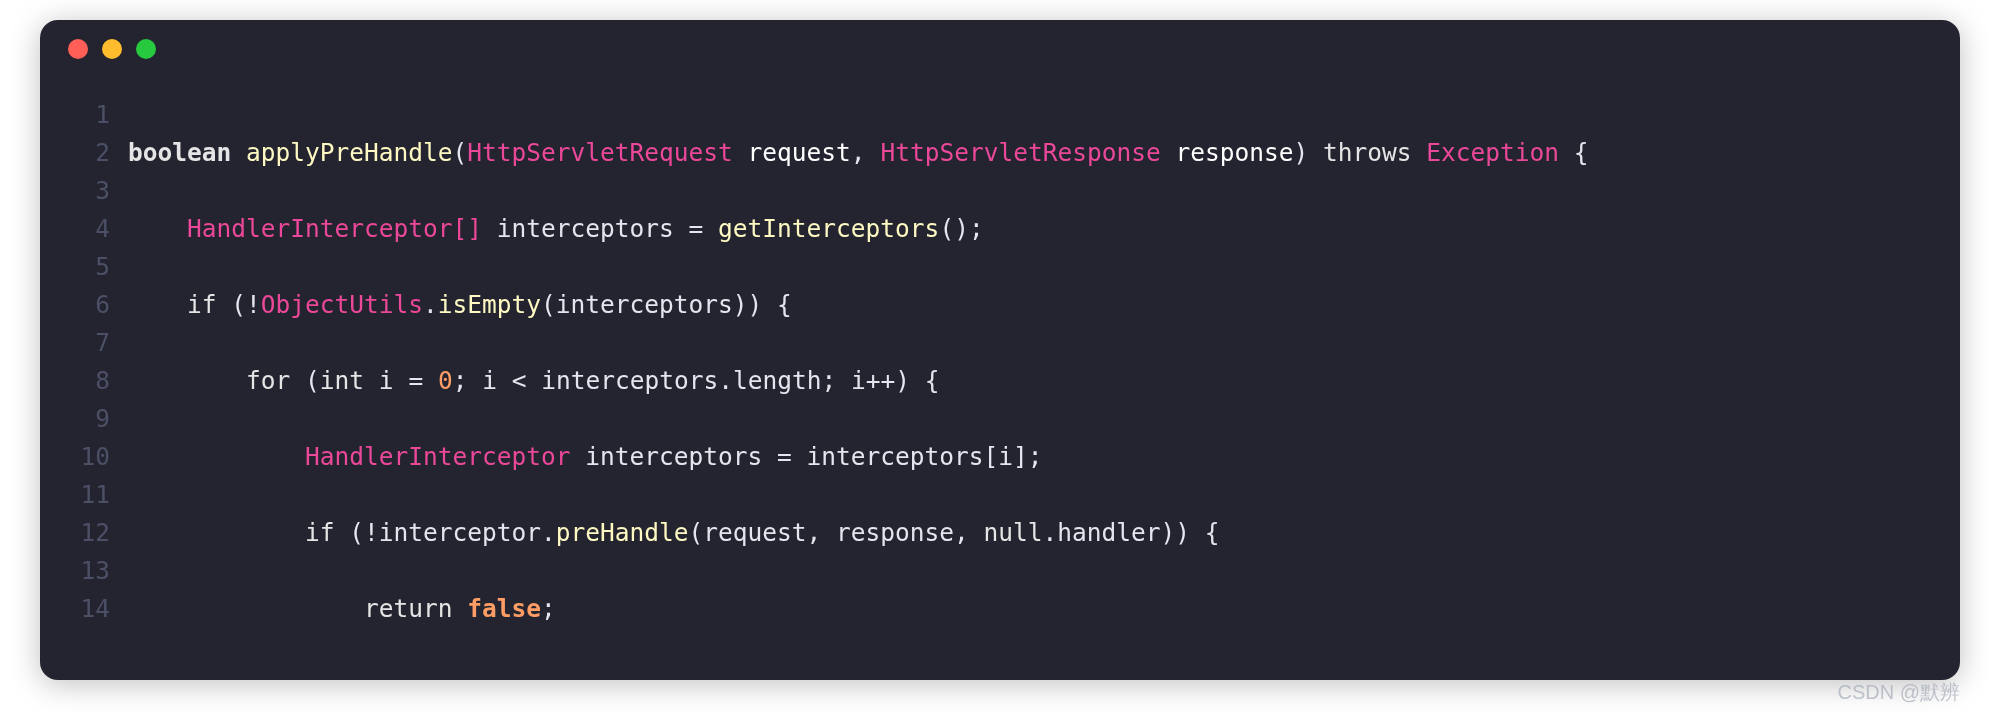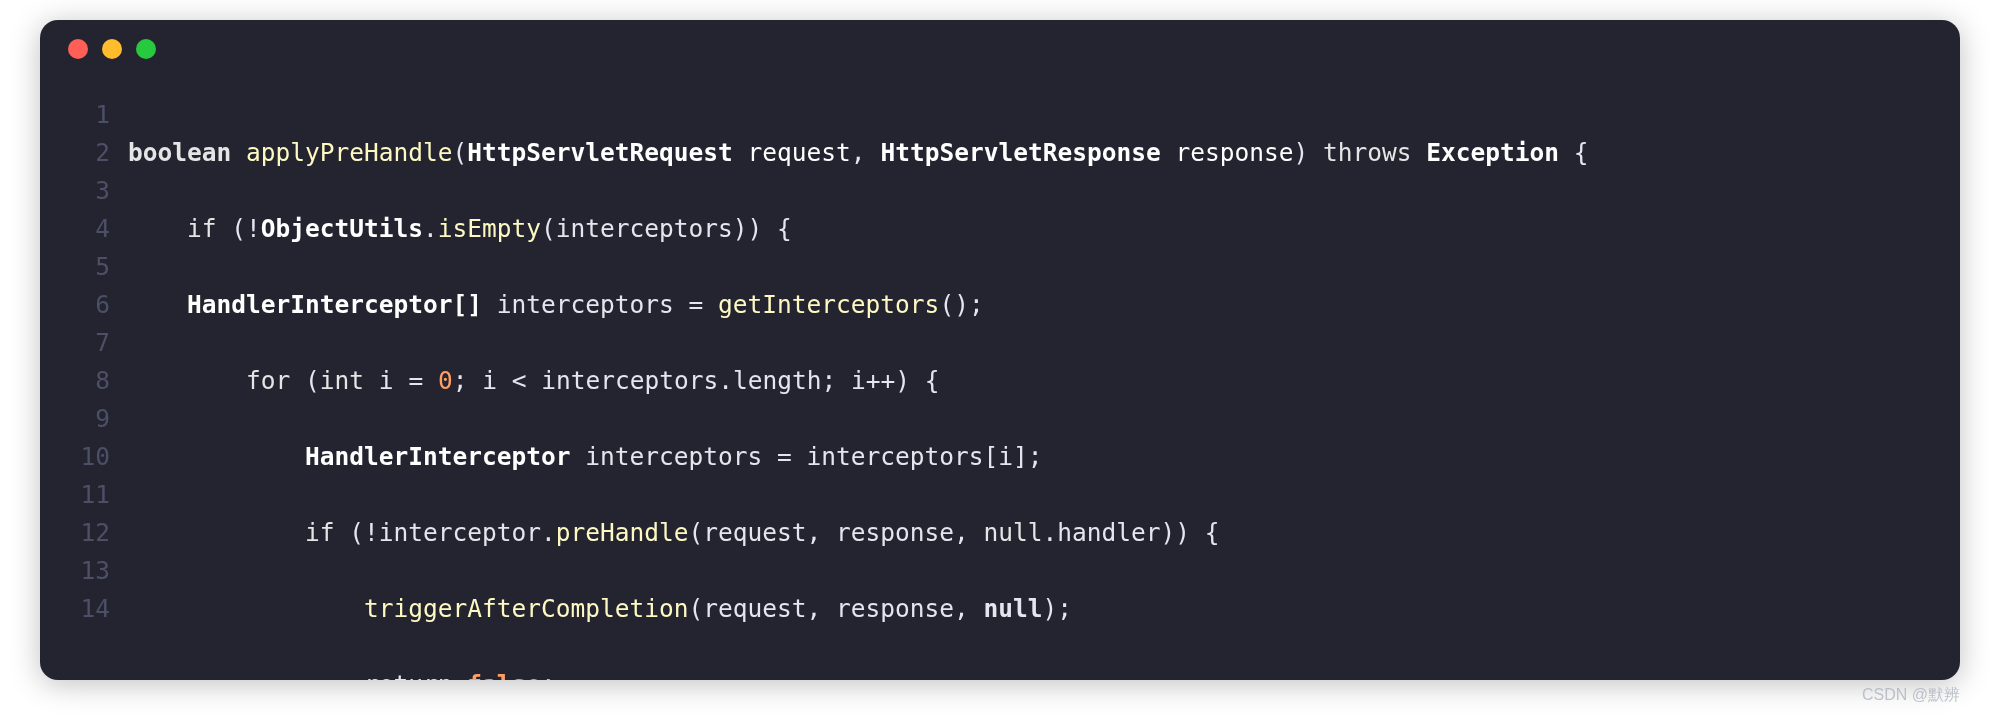--- a/index.html
+++ b/index.html
@@ -56,31 +56,31 @@
     white-space: pre;
     color: #e3e6ee;
   }
   .code div { height: 38px; }
   .kw   { color: #e5e5e5; }
   .fn   { color: #fef9c3; }   
   .var  { color: #e3e6ee; }
   .num  { color: #ff9d65; }
   .pun  { color: #e3e6ee; }
   .param{ color: #ffffff; }   
-  .cls  { color: #ffffff; font-weight: bold; }
+  .cls  { color: #ec4899; }
   .false{ color: #ff9d65; }
   .null { color: #e3e6ee; font-weight:600;}
   .bold { font-weight: 600; }
   .watermark {
     position: absolute;
     right: 40px;
     bottom: 10px;
     color: #aab0bc;
     font-family: Arial, sans-serif;
-    font-size: 16px;
+    font-size: 20px;
     opacity: 0.75;
   }
 </style>
 </head>
 <body>
 
 <div class="frame">
   <div class="titlebar">
     <div class="dot red"></div>
     <div class="dot yellow"></div>
@@ -100,26 +100,25 @@
       <div>9</div>
       <div>10</div>
       <div>11</div>
       <div>12</div>
       <div>13</div>
       <div>14</div>
     </div>
 
     <div class="code">
 <div><span class="kw bold">boolean</span> <span class="fn">applyPreHandle</span><span class="pun">(</span><span class="cls">HttpServletRequest</span> <span class="param">request</span><span class="pun">, </span><span class="cls">HttpServletResponse</span> <span class="param">response</span><span class="pun">) </span><span class="kw">throws</span> <span class="cls">Exception</span> <span class="pun">{</span></div>
+<div>    <span class="cls">HandlerInterceptor[]</span> <span class="var">interceptors</span> <span class="pun">=</span> <span class="fn">getInterceptors</span><span class="pun">();</span></div>
 <div>    <span class="kw">if</span> <span class="pun">(!</span><span class="cls">ObjectUtils</span><span class="pun">.</span><span class="fn">isEmpty</span><span class="pun">(interceptors)) {</span></div>
-<div>    <span class="cls">HandlerInterceptor[]</span> <span class="var">interceptors</span> <span class="pun">=</span> <span class="fn">getInterceptors</span><span class="pun">();</span></div>
 <div>        <span class="kw">for</span> <span class="pun">(</span><span class="kw">int</span> <span class="var">i</span> <span class="pun">=</span> <span class="num">0</span><span class="pun">;</span> <span class="var">i &lt; interceptors.length;</span> <span class="var">i++</span><span class="pun">) {</span></div>
 <div>            <span class="cls">HandlerInterceptor</span> <span class="var">interceptors</span> <span class="pun">=</span> <span class="var">interceptors[i];</span></div>
 <div>            <span class="kw">if</span> <span class="pun">(!interceptor.</span><span class="fn">preHandle</span><span class="pun">(request, response, </span><span class="kw">null</span><span class="pun">.handler)) {</span></div>
-<div>                <span class="fn">triggerAfterCompletion</span><span class="pun">(request, response, </span><span class="null bold">null</span><span class="pun">);</span></div>
 <div>                <span class="kw">return</span> <span class="false bold">false</span><span class="pun">;</span></div>
 
 
 
 
 
 
     </div>
   </div>
 </div>

